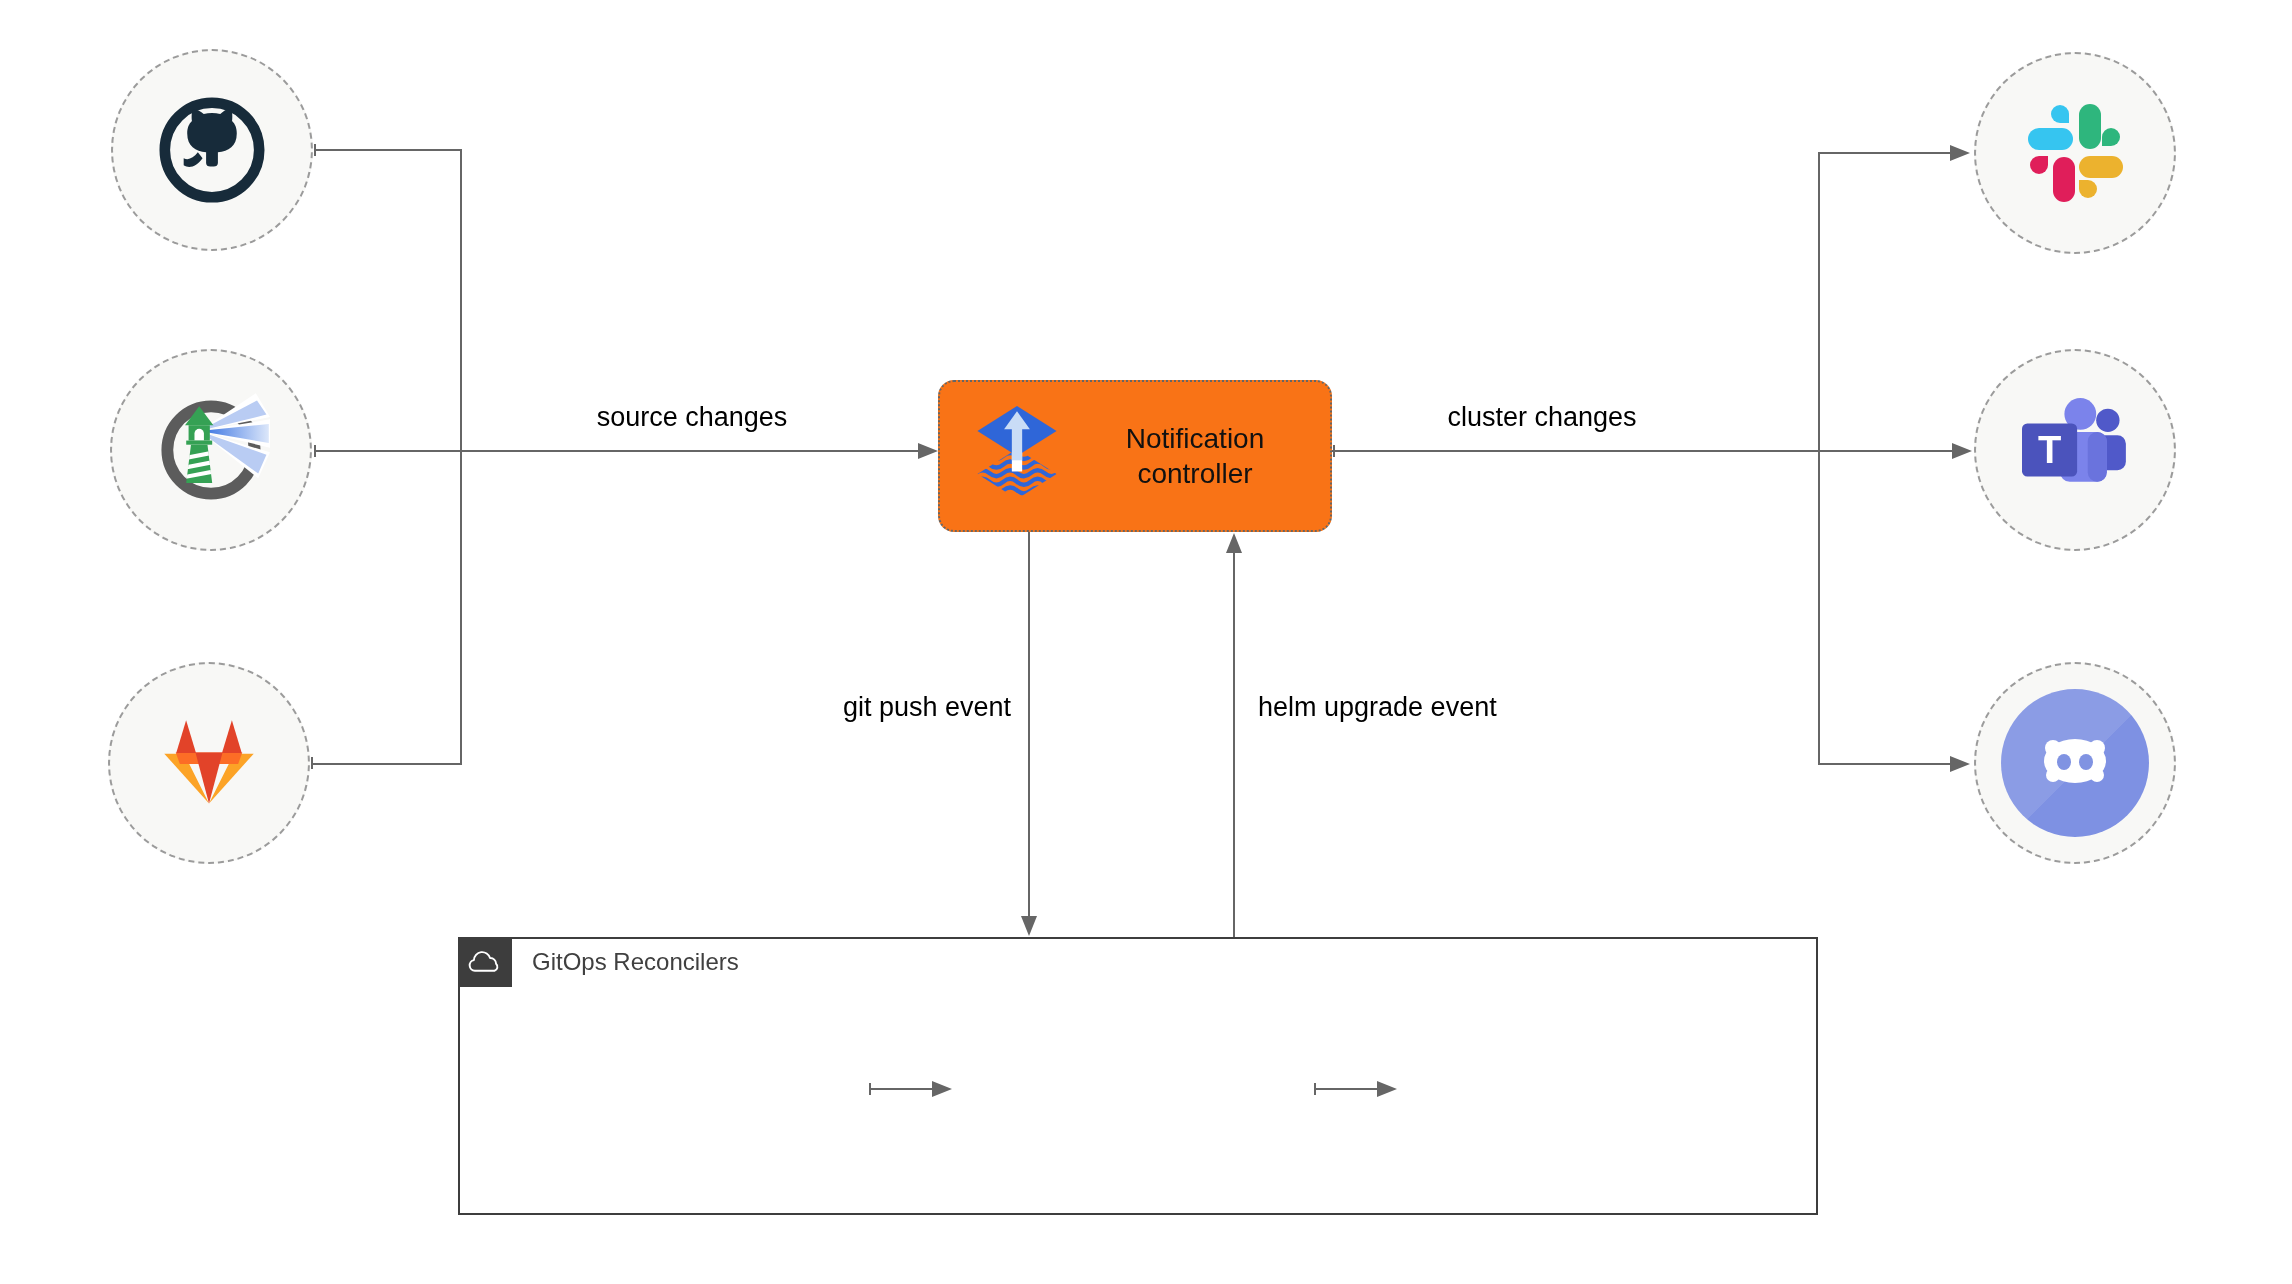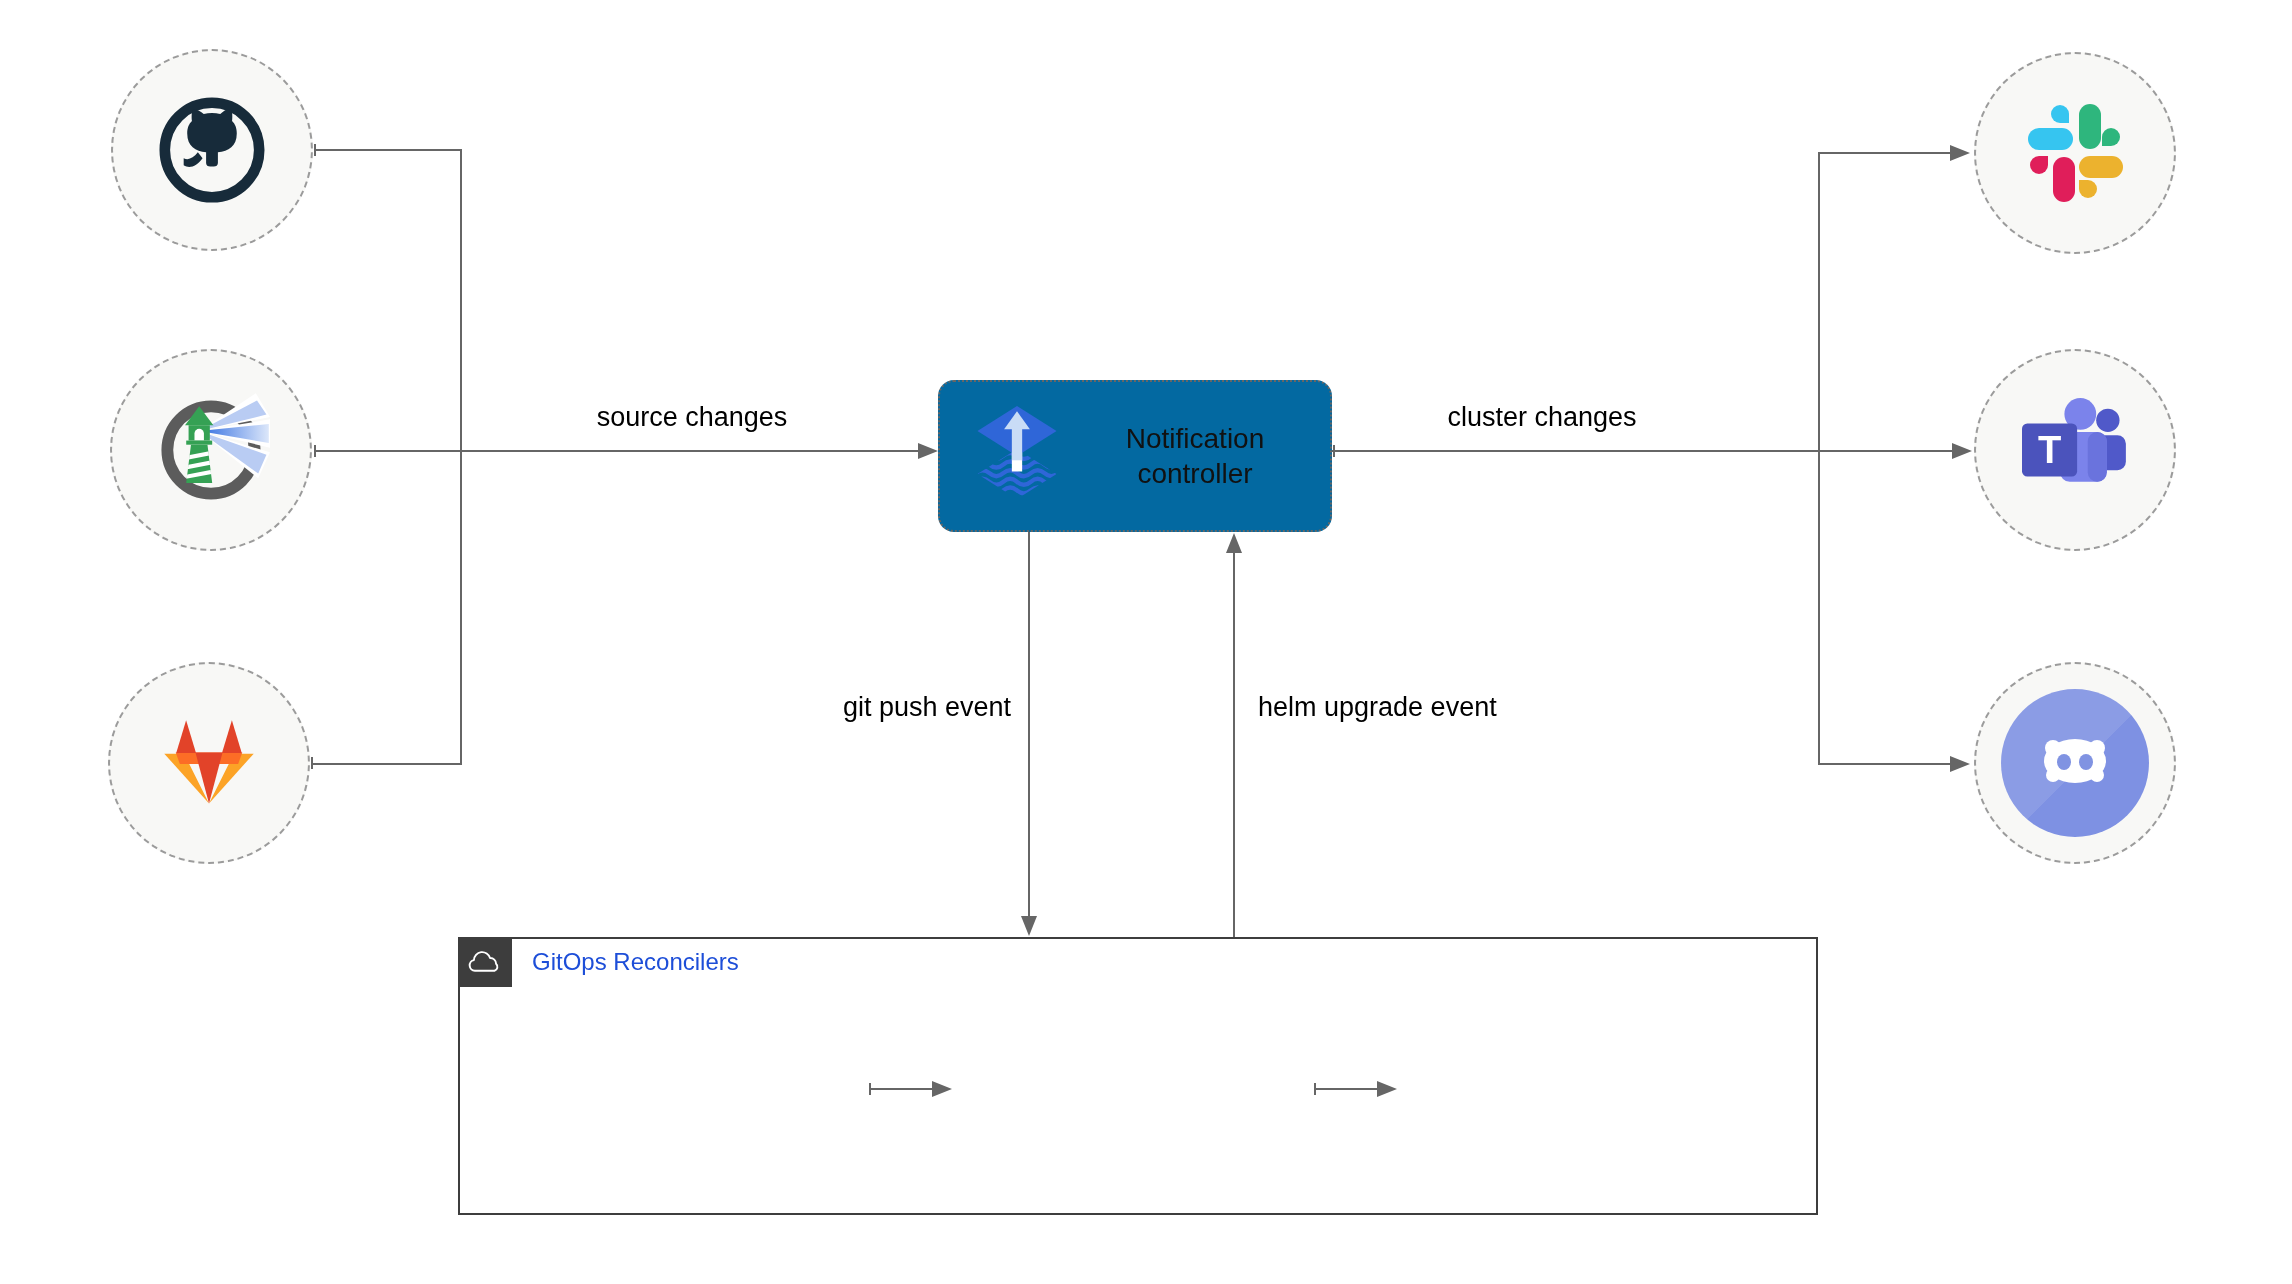--- a/index.html
+++ b/index.html
@@ -8,30 +8,30 @@
     font-family:"Liberation Sans","DejaVu Sans",sans-serif;overflow:hidden;
   }
   
   .node-circle{
     position:absolute;width:202px;height:202px;border-radius:50%;
     border:2px dashed #9b9b9b;background:#f8f8f6;box-sizing:border-box;
     display:flex;align-items:center;justify-content:center;
   }
   
   .ctrl-box{
-    position:absolute;border:2.5px dotted #666;border-radius:16px;background:#0369a1;
+    position:absolute;border:2.5px dotted #666;border-radius:16px;background:#f97316;
     box-sizing:border-box;display:flex;align-items:center;
   }
   .ctrl-label{flex:1;text-align:center;color:#111;line-height:1.25;}
   .ctrl-label.big{font-size:28px;max-width:200px;margin:0 auto;}
   .ctrl-label.small{font-size:27px;max-width:160px;margin:0 auto;}
   
   .group-box{position:absolute;border:2.5px solid #3d3d3d;background:#ffffff;box-sizing:border-box;}
   .group-tab{position:absolute;background:#3d3d3d;display:flex;align-items:center;justify-content:center;}
-  .group-title{position:absolute;font-size:24px;color:#1d4ed8;display:flex;align-items:center;}
+  .group-title{position:absolute;font-size:24px;color:#404040;display:flex;align-items:center;}
   
   .line{position:absolute;background:#666;}
   .arrow{position:absolute;width:0;height:0;}
   .arrow.right{border-top:8px solid transparent;border-bottom:8px solid transparent;border-left:20px solid #666;}
   .arrow.down{border-left:8px solid transparent;border-right:8px solid transparent;border-top:20px solid #666;}
   .arrow.up{border-left:8px solid transparent;border-right:8px solid transparent;border-bottom:20px solid #666;}
   .tick-v{position:absolute;width:2px;height:12px;background:#666;}
   .edge-label{position:absolute;font-size:27px;color:#000000;white-space:nowrap;}
   .edge-label.centered{transform:translateX(-50%);}
   .edge-label.right-aligned{transform:translateX(-100%);}

